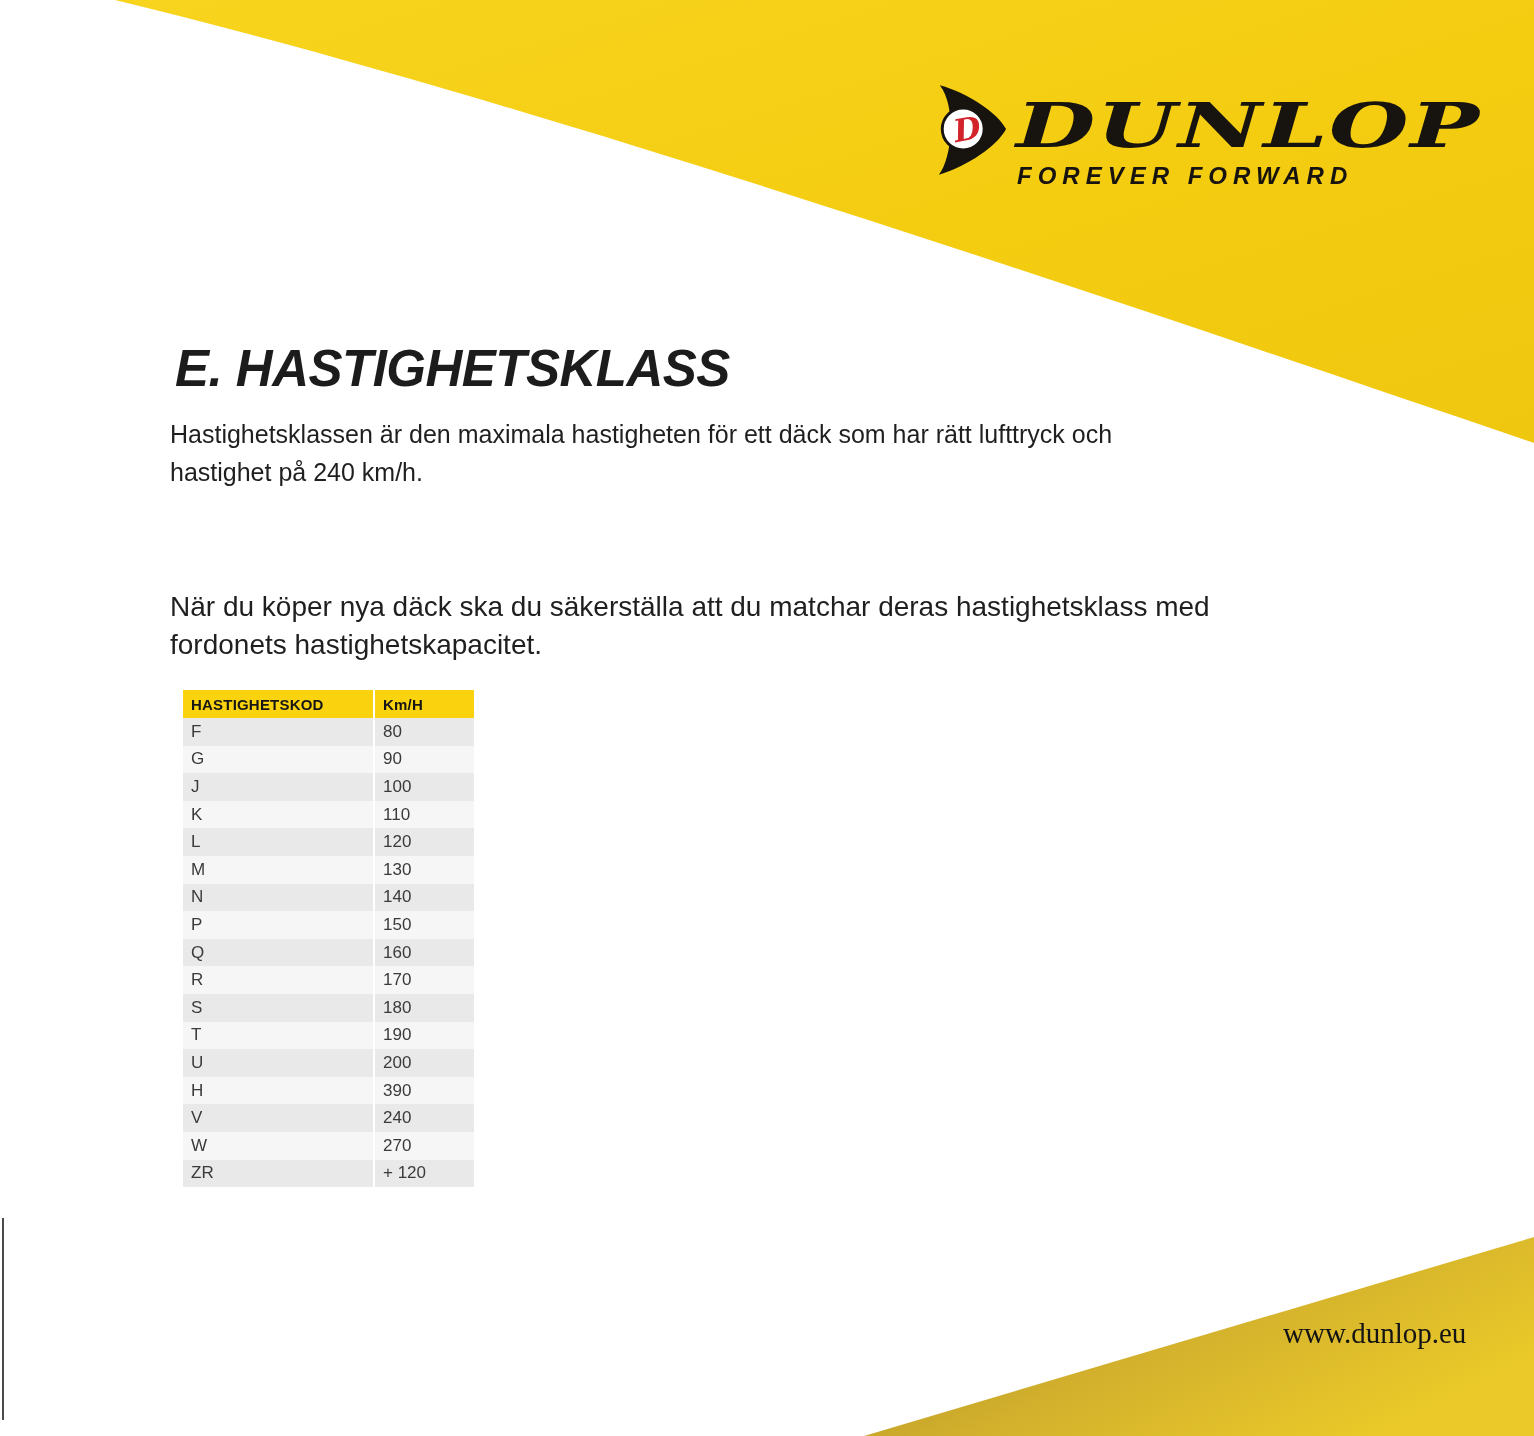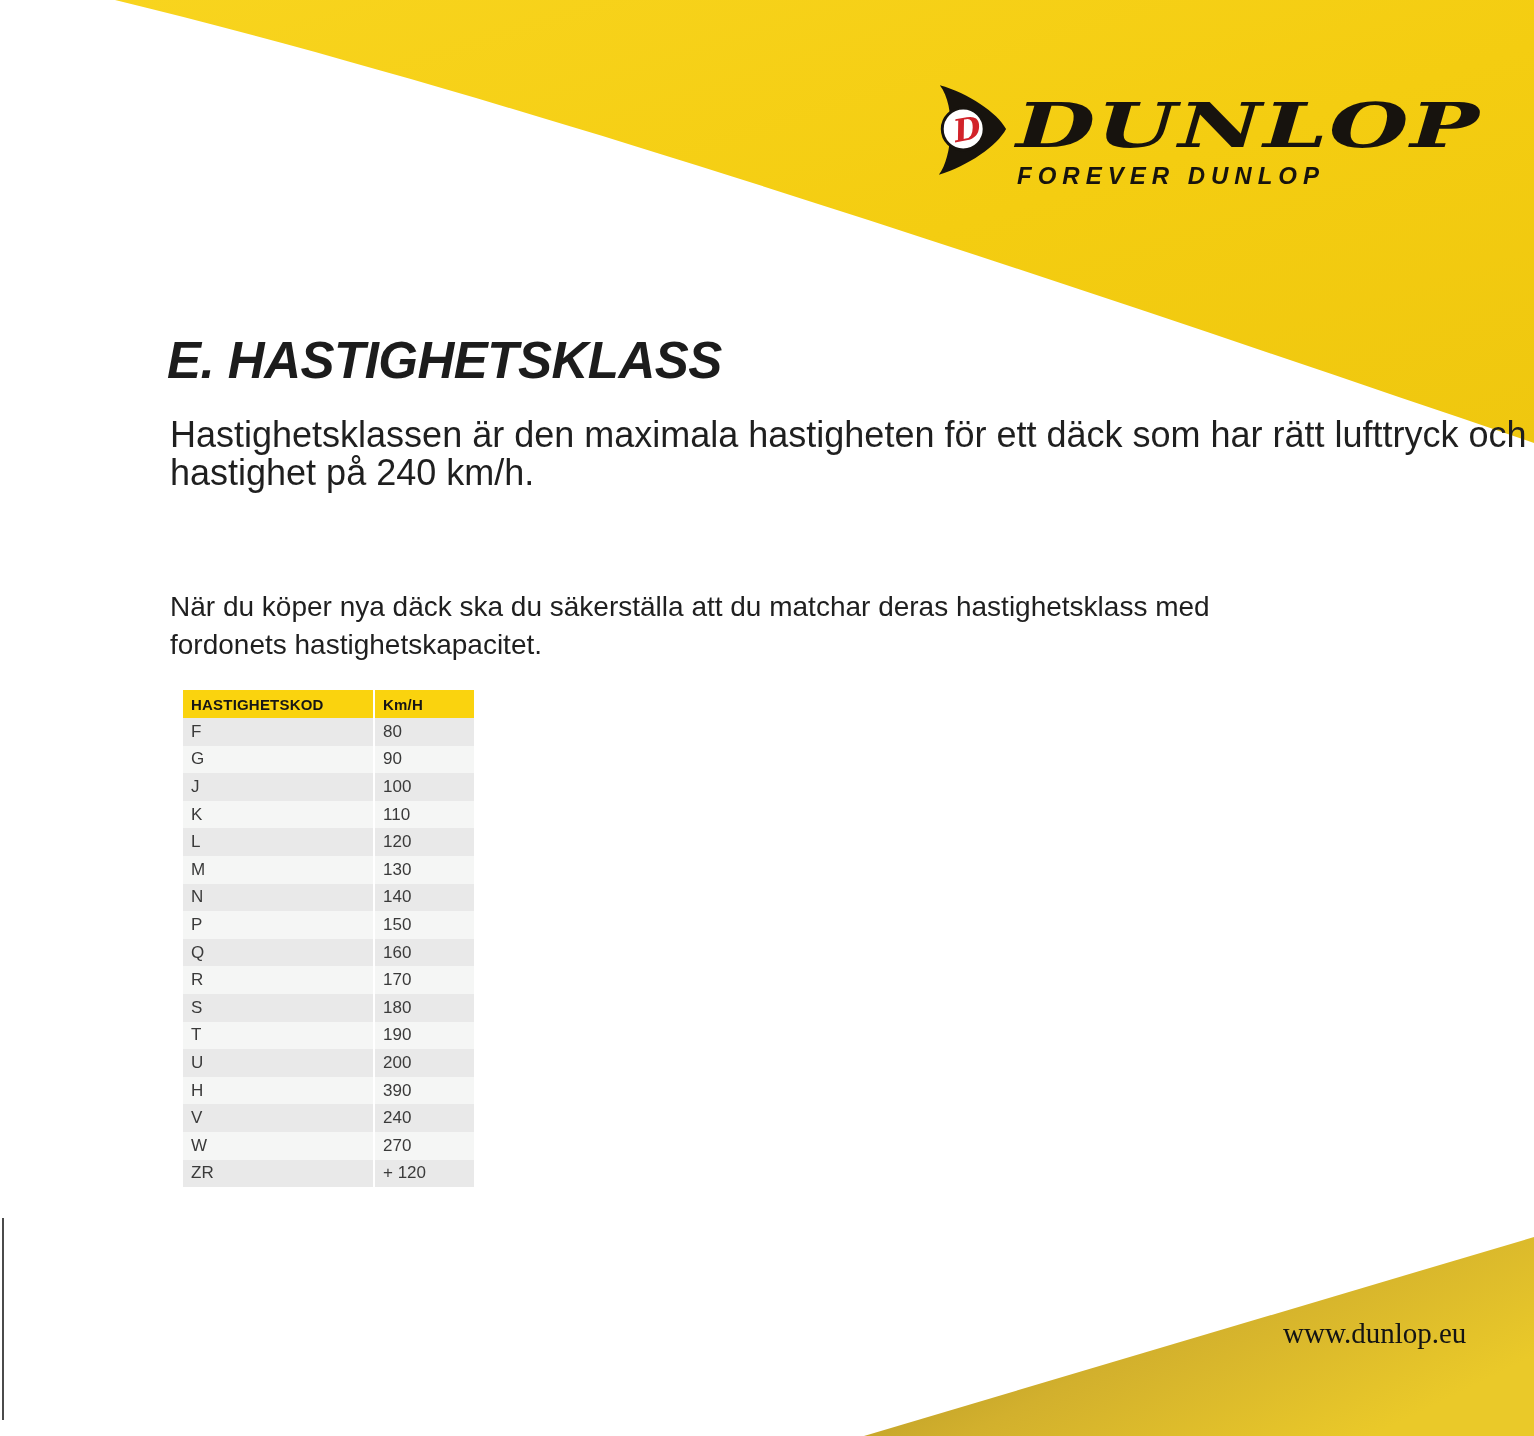--- a/index.html
+++ b/index.html
@@ -15,26 +15,26 @@
     font-family:"DejaVu Serif",serif;font-style:italic;font-weight:bold;
     font-size:61px;line-height:1;letter-spacing:1px;color:#17130e;
     transform:scaleX(1.5);transform-origin:left top;white-space:nowrap;
   }
   .tagline{
     position:absolute;left:84px;top:79px;
     font-style:italic;font-weight:bold;font-size:24px;letter-spacing:6px;
     color:#17130e;white-space:nowrap;
   }
   .doc-title{
-    position:absolute;left:167px;top:331px;z-index:1;margin:0;
+    position:absolute;left:167px;top:331px;z-index:1;margin:8px;
     font-size:51px;font-weight:bold;font-style:italic;letter-spacing:-0.5px;
     color:#1c1c1c;white-space:nowrap;
   }
   .bodytext{position:absolute;left:170px;top:416px;z-index:1;width:1210px;
-    font-size:36px;line-height:37.5px;color:#1f1f1f;}
+    font-size:25px;line-height:37.5px;color:#1f1f1f;}
   .para2{position:absolute;left:170px;top:588px;z-index:1;width:1210px;
     font-size:28px;line-height:37.5px;color:#1f1f1f;}
   .line{white-space:nowrap;}
   .speed-table{position:absolute;left:183px;top:690px;z-index:1;width:291px;}
   .thead{display:flex;height:28px;background:#fad30e;}
   .th{font-weight:bold;font-size:15px;color:#161616;letter-spacing:0.2px;
       display:flex;align-items:center;padding-left:8px;box-sizing:border-box;}
   .c1{width:208px;}
   .c2{width:110px;border-left:2px solid #ffffff;}
   .trow{display:flex;height:27.6px;}
@@ -67,21 +67,21 @@
     <path d="M115,0 H1534 V443 C1050,278 520,98 115,0 Z" fill="url(#topGrad)"></path>
   </svg>
 
   <div class="logo">
     <svg class="emblem" viewBox="0 0 78 96" aria-hidden="true">
       <path d="M7,2 C36,10 66,30 75,47 C66,64 36,85 6,94 C20,76 24,24 7,2 Z" fill="#17130e"></path>
       <circle cx="31" cy="47" r="21.5" fill="#ffffff" stroke="#17130e" stroke-width="3"></circle>
       <text x="21" y="59" font-family="'DejaVu Serif',serif" font-style="italic" font-weight="bold" font-size="32" fill="#d2232a" transform="rotate(-10 31 47)">D</text>
     </svg>
     <div class="brand">DUNLOP</div>
-    <div class="tagline">FOREVER DUNLOP</div>
+    <div class="tagline">FOREVER FORWARD</div>
   </div>
 
   <h1 class="doc-title">E. HASTIGHETSKLASS</h1>
 
   <div class="bodytext">
     <div class="line">Hastighetsklassen är den maximala hastigheten för ett däck som har rätt lufttryck och</div>
     <div class="line">hastighet på 240 km/h.</div>
   </div>
 
   <div class="para2">

